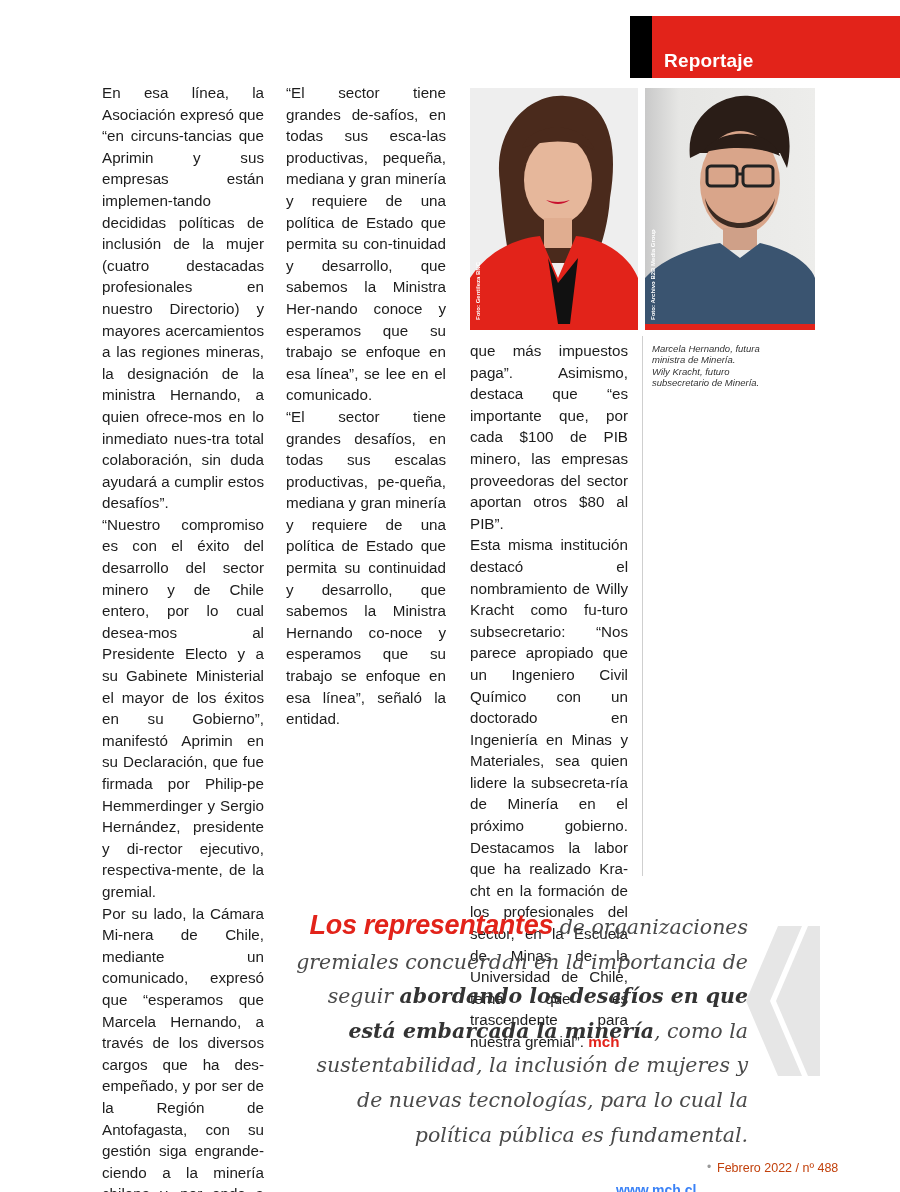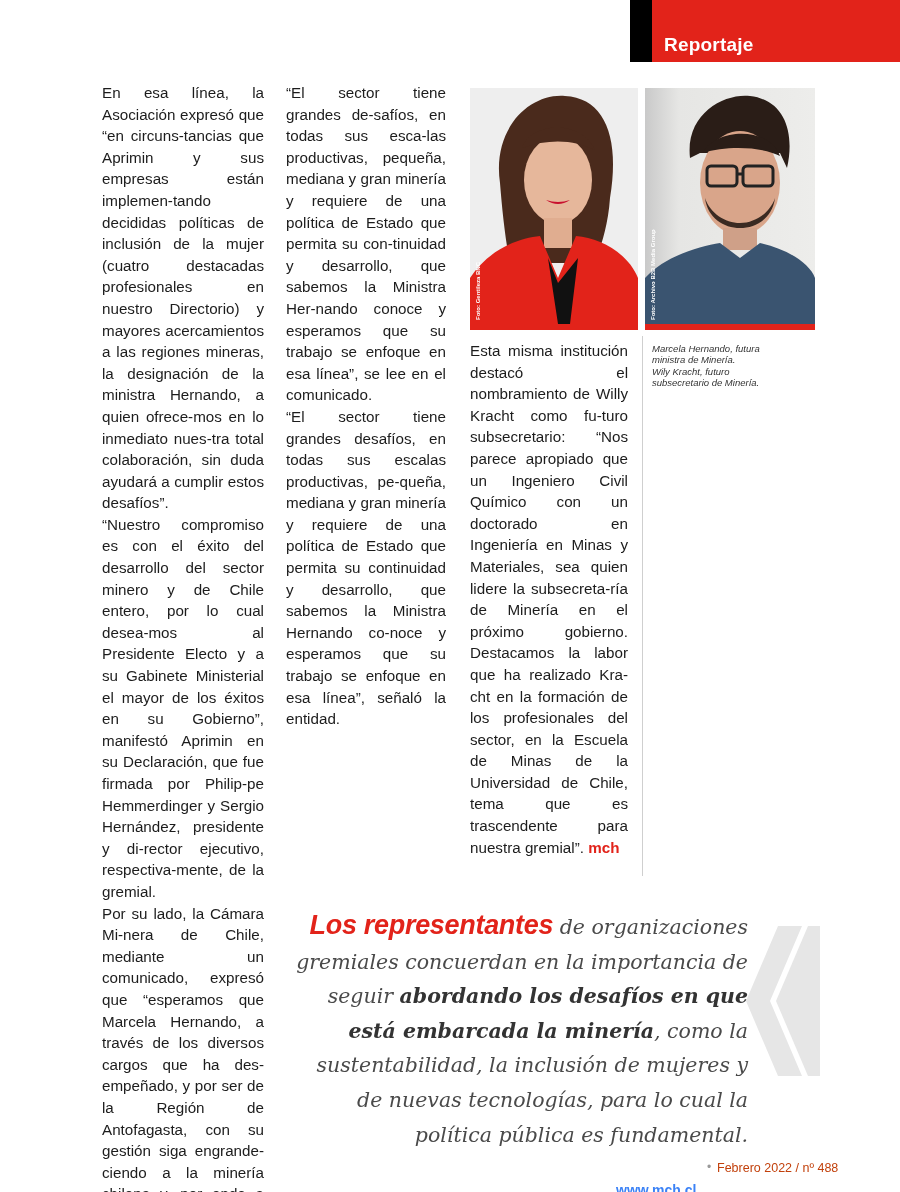--- a/index.html
+++ b/index.html
@@ -1,18 +1,18 @@
 <!DOCTYPE html>
 <html><head>
   <meta charset="utf-8">
   <style>
     html, body { margin: 0; padding: 0; background: #ffffff; }
     body { width: 900px; height: 1192px; position: relative; overflow: hidden; font-family: "Liberation Sans", sans-serif; color: #1a1a1a; }
 
-    .section-tab { position: absolute; top: 0; left: 630px; width: 270px; height: 62px; background: #e2231a; }
+    .section-tab { position: absolute; top: 16px; left: 630px; width: 270px; height: 62px; background: #e2231a; }
     .section-tab .black-strip { position: absolute; left: 0; top: 0; width: 22px; height: 62px; background: #000; }
     .section-tab .label { position: absolute; left: 34px; top: 34px; color: #fff; font-weight: bold; font-size: 19px; letter-spacing: 0.2px; }
 
     .col { position: absolute; top: 82px; font-size: 15.2px; line-height: 21.6px; text-align: justify; hyphens: manual; color: #1c1c1c; }
     .col p { margin: 0; }
     .col1 { left: 102px; width: 162px; }
     .col2 { left: 286px; width: 160px; }
     .col3 { left: 470px; top: 340px; width: 158px; }
     .mch-sign { color: #e2231a; font-weight: bold; }
     .mch-sign .rest { font-weight: bold; }
@@ -91,20 +91,21 @@
     <path d="M60 110 C65 150 125 150 130 110 C125 125 110 135 95 135 C80 135 65 125 60 110 Z" fill="#3a2a22"></path>
     <rect x="78" y="140" width="34" height="22" fill="#cfa088"></rect>
     <path d="M0 236 L0 190 C20 168 55 158 75 155 L95 170 L115 155 C140 160 165 175 170 190 L170 236 Z" fill="#3a5470"></path>
     <text x="10" y="232" transform="rotate(-90 10 232)" font-size="6" font-family="Liberation Sans, sans-serif" font-weight="bold" fill="#fff">Foto: Archivo B2B Media Group</text>
   </svg>
 </div>
 <div class="photo-red-bar"></div>
 <div class="photo-red-gap"></div>
 
 <div class="col col3">
+  <p>que más impuestos paga”. Asimismo, destaca que “es importante que, por cada $100 de PIB minero, las empresas proveedoras del sector aportan otros $80 al PIB”.</p>
   <p><span>Esta misma institución destacó el nombramiento de Willy Kracht como fu-turo subsecretario: “Nos parece apropiado que un Ingeniero Civil Químico con un doctorado en Ingeniería en Minas y Materiales, sea quien lidere la subsecreta-ría de Minería en el próximo gobierno. Destacamos la labor que ha realizado Kra-cht en la formación de los profesionales del sector, en la Escuela de Minas de la Universidad de Chile, tema que es trascendente para nuestra gremial”.</span> <span class="mch-sign"><span>m</span><span class="rest">ch</span></span></p>
 </div>
 
 <div class="col-divider"></div>
 
 <div class="caption">
   <p>Marcela Hernando, futura ministra de Minería.</p>
   <p>Wily Kracht, futuro subsecretario de Minería.</p>
 </div>
 

